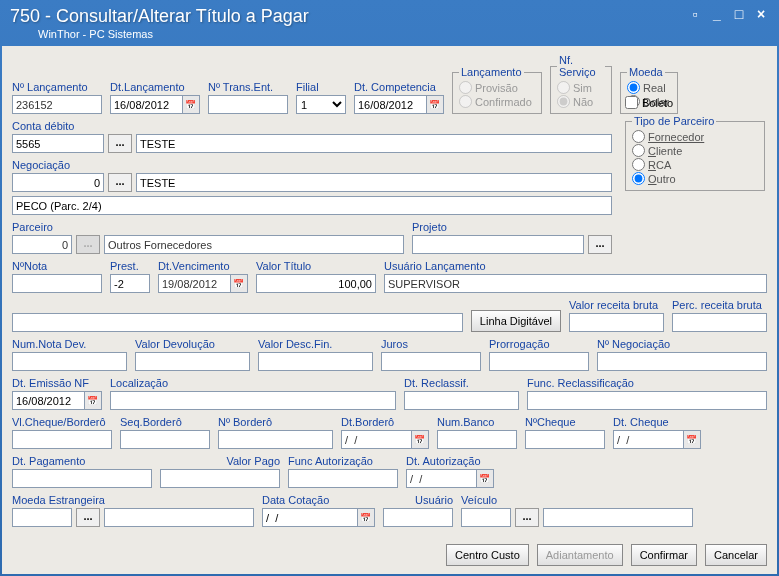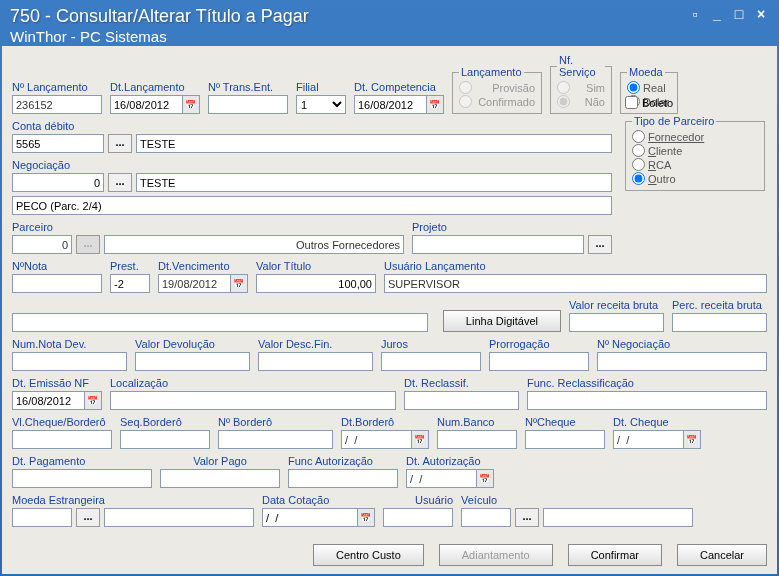--- a/index.html
+++ b/index.html
@@ -1,42 +1,42 @@
 <!DOCTYPE html>
 <html><head>
 <meta charset="utf-8">
 <style>
 * { box-sizing: border-box; margin: 0; padding: 0; font-family: Tahoma, sans-serif; font-size: 11px; }
 body { background: #fff; width: 779px; height: 576px; overflow: hidden; }
 .window { width: 779px; height: 576px; background: linear-gradient(to bottom, #3b7cc4 0%, #2e6bb0 100%); padding: 2px; }
 .titlebar { height: 44px; padding: 4px 8px; color: #fff; display: flex; justify-content: space-between; align-items: flex-start; }
 .titlebar .titles { display: flex; flex-direction: column; }
 .titlebar .title { font-size: 18px; font-weight: normal; text-shadow: 1px 1px 2px rgba(0,0,0,0.3); text-align: center; }
-.titlebar .subtitle { font-size: 15px; margin-top: 1px; }
+.titlebar .subtitle { font-size: 11px; margin-top: 1px; margin-left: 28px; }
 .titlebar .controls { display: flex; gap: 6px; }
 .titlebar .controls span { width: 16px; height: 16px; color: #fff; text-align: center; cursor: pointer; font-size: 14px; font-weight: bold; }
 .client { background: #eceae5; height: calc(100% - 44px); padding: 8px 10px; position: relative; }
 .row { display: flex; gap: 8px; align-items: flex-end; margin-bottom: 6px; }
 .field { display: flex; flex-direction: column; }
 .label { color: #1845a5; font-size: 11px; margin-bottom: 2px; white-space: nowrap; }
 input[type=text], .ro { height: 19px; border: 1px solid #8a9bb0; background: #fff; padding: 1px 3px; font-size: 11px; }
 .ro { background: #b4c4db; color: #333; }
 .datewrap { display: flex; }
 .datewrap input { border-right: none; }
 .calbtn { width: 18px; height: 19px; border: 1px solid #8a9bb0; background: #e8e8e8; font-size: 9px; cursor: pointer; display: flex; align-items: center; justify-content: center; }
 .ellipsis { width: 24px; height: 19px; border: 1px solid #999; background: #f0f0f0; cursor: pointer; font-weight: bold; text-align: center; line-height: 15px; }
 select { height: 19px; border: 1px solid #8a9bb0; background: #fff; font-size: 11px; }
 fieldset { border: 1px solid #a0a0a0; padding: 2px 6px 4px 6px; font-size: 11px; }
 fieldset legend { color: #1845a5; padding: 0 2px; font-size: 11px; }
 .radio { display: flex; align-items: center; gap: 3px; color: #555; margin: 1px 0; }
 .radio input { margin: 0; }
-.radio.disabled { color: #999; justify-content: space-between; }
+.radio.disabled { color: #999; }
 .radio u { text-decoration: underline; }
 .chk { display: flex; align-items: flex-end; gap: 4px; }
-.btn { height: 22px; padding: 0 22px; border: 1px solid #888; background: linear-gradient(#fefefe,#e0e0e0); cursor: pointer; font-size: 11px; margin-left: 7px; }
+.btn { height: 22px; padding: 0 8px; border: 1px solid #888; background: linear-gradient(#fefefe,#e0e0e0); cursor: pointer; font-size: 11px; }
 .btn:disabled { color: #999; }
 .bottombar { position: absolute; bottom: 8px; right: 10px; display: flex; gap: 8px; }
 .right-col { position: absolute; right: 12px; top: 50px; width: 140px; }
 .wide { flex: 1; }
 </style>
 </head>
 <body>
 
 <div class="window">
   <div class="titlebar">
@@ -164,21 +164,21 @@
       </fieldset>
     </div>
 
     
     <div class="row" style="width:600px">
       <div class="field" style="flex:1">
           <span class="label">Parceiro</span>
         <div style="display:flex;gap:4px">
             <input type="text" class="ro" readonly="" style="width: 60px; text-align: right;" value="0">
             <div class="ellipsis" style="background:#ddd;color:#aaa">...</div>
-            <input type="text" class="ro" readonly="" style="flex: 1 1 0%; text-align: right;" value="Outros Fornecedores">
+            <input type="text" class="ro" readonly="" style="flex: 1 1 0%;" value="Outros Fornecedores">
           </div>
       </div>
       <div class="field" style="width:200px">
           <span class="label">Projeto</span>
         <div style="display:flex;gap:4px">
             <input type="text" style="flex: 1 1 0%;">
             <div class="ellipsis">...</div>
           </div>
       </div>
     </div>
@@ -315,21 +315,21 @@
         </div>
     </div>
 
     
     <div class="row">
       <div class="field" style="width:140px">
           <span class="label">Dt. Pagamento</span>
           <input type="text" class="ro" readonly="" style="">
         </div>
       <div class="field" style="width:120px">
-          <span class="label" style="text-align:center">Valor Pago</span>
+          <span class="label" style="text-align:right">Valor Pago</span>
           <input type="text" class="ro" readonly="" style="">
         </div>
       <div class="field" style="width:110px">
           <span class="label">Func Autorização</span>
           <input type="text" class="ro" readonly="" style="">
         </div>
       <div class="field">
           <span class="label">Dt. Autorização</span>
           <div class="datewrap">
             <input type="text" class="ro" readonly="" style="width: 70px;" value="/  /">

